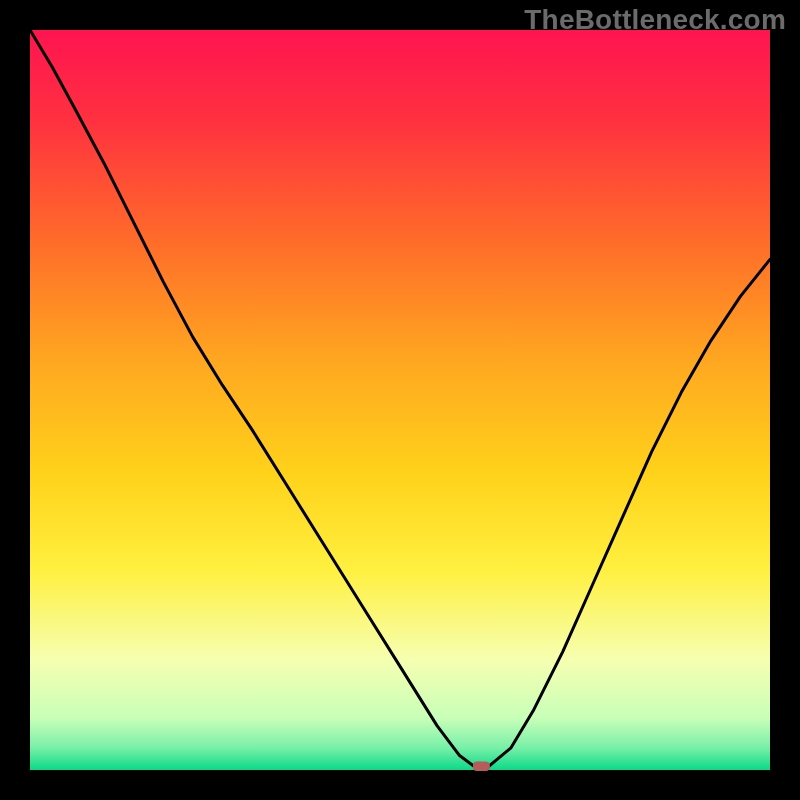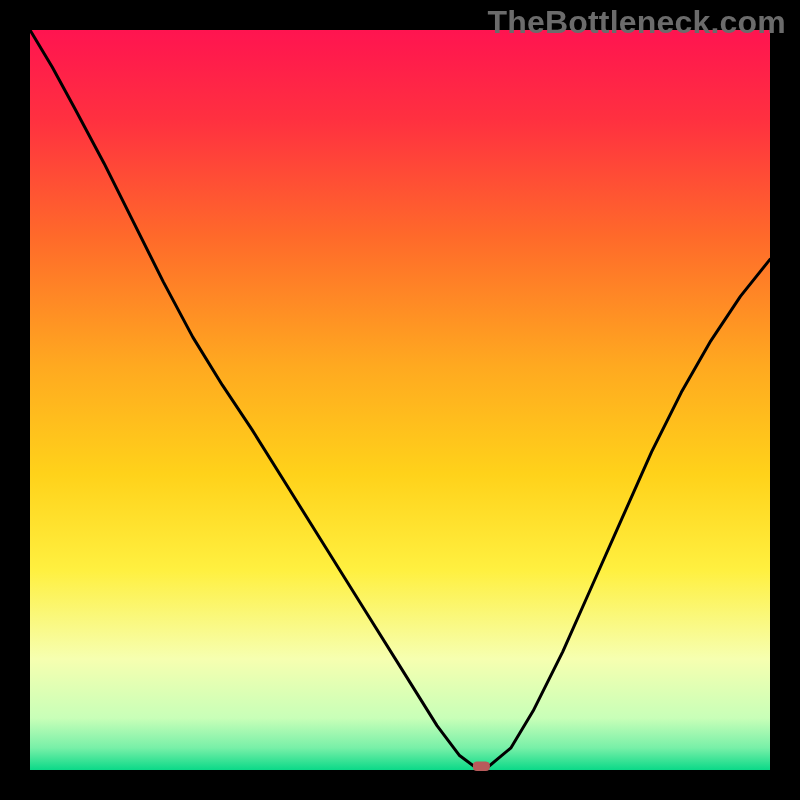--- a/index.html
+++ b/index.html
@@ -13,21 +13,21 @@
   .container {
     position: relative;
     width: 800px;
     height: 800px;
   }
   .watermark {
     position: absolute;
     top: 4px;
     right: 14px;
     font-family: Arial, Helvetica, sans-serif;
-    font-size: 32px;
+    font-size: 28px;
     font-weight: 600;
     color: #6b6b6b;
     letter-spacing: 0.2px;
     z-index: 5;
   }
   svg {
     display: block;
   }
 </style>
 </head>

